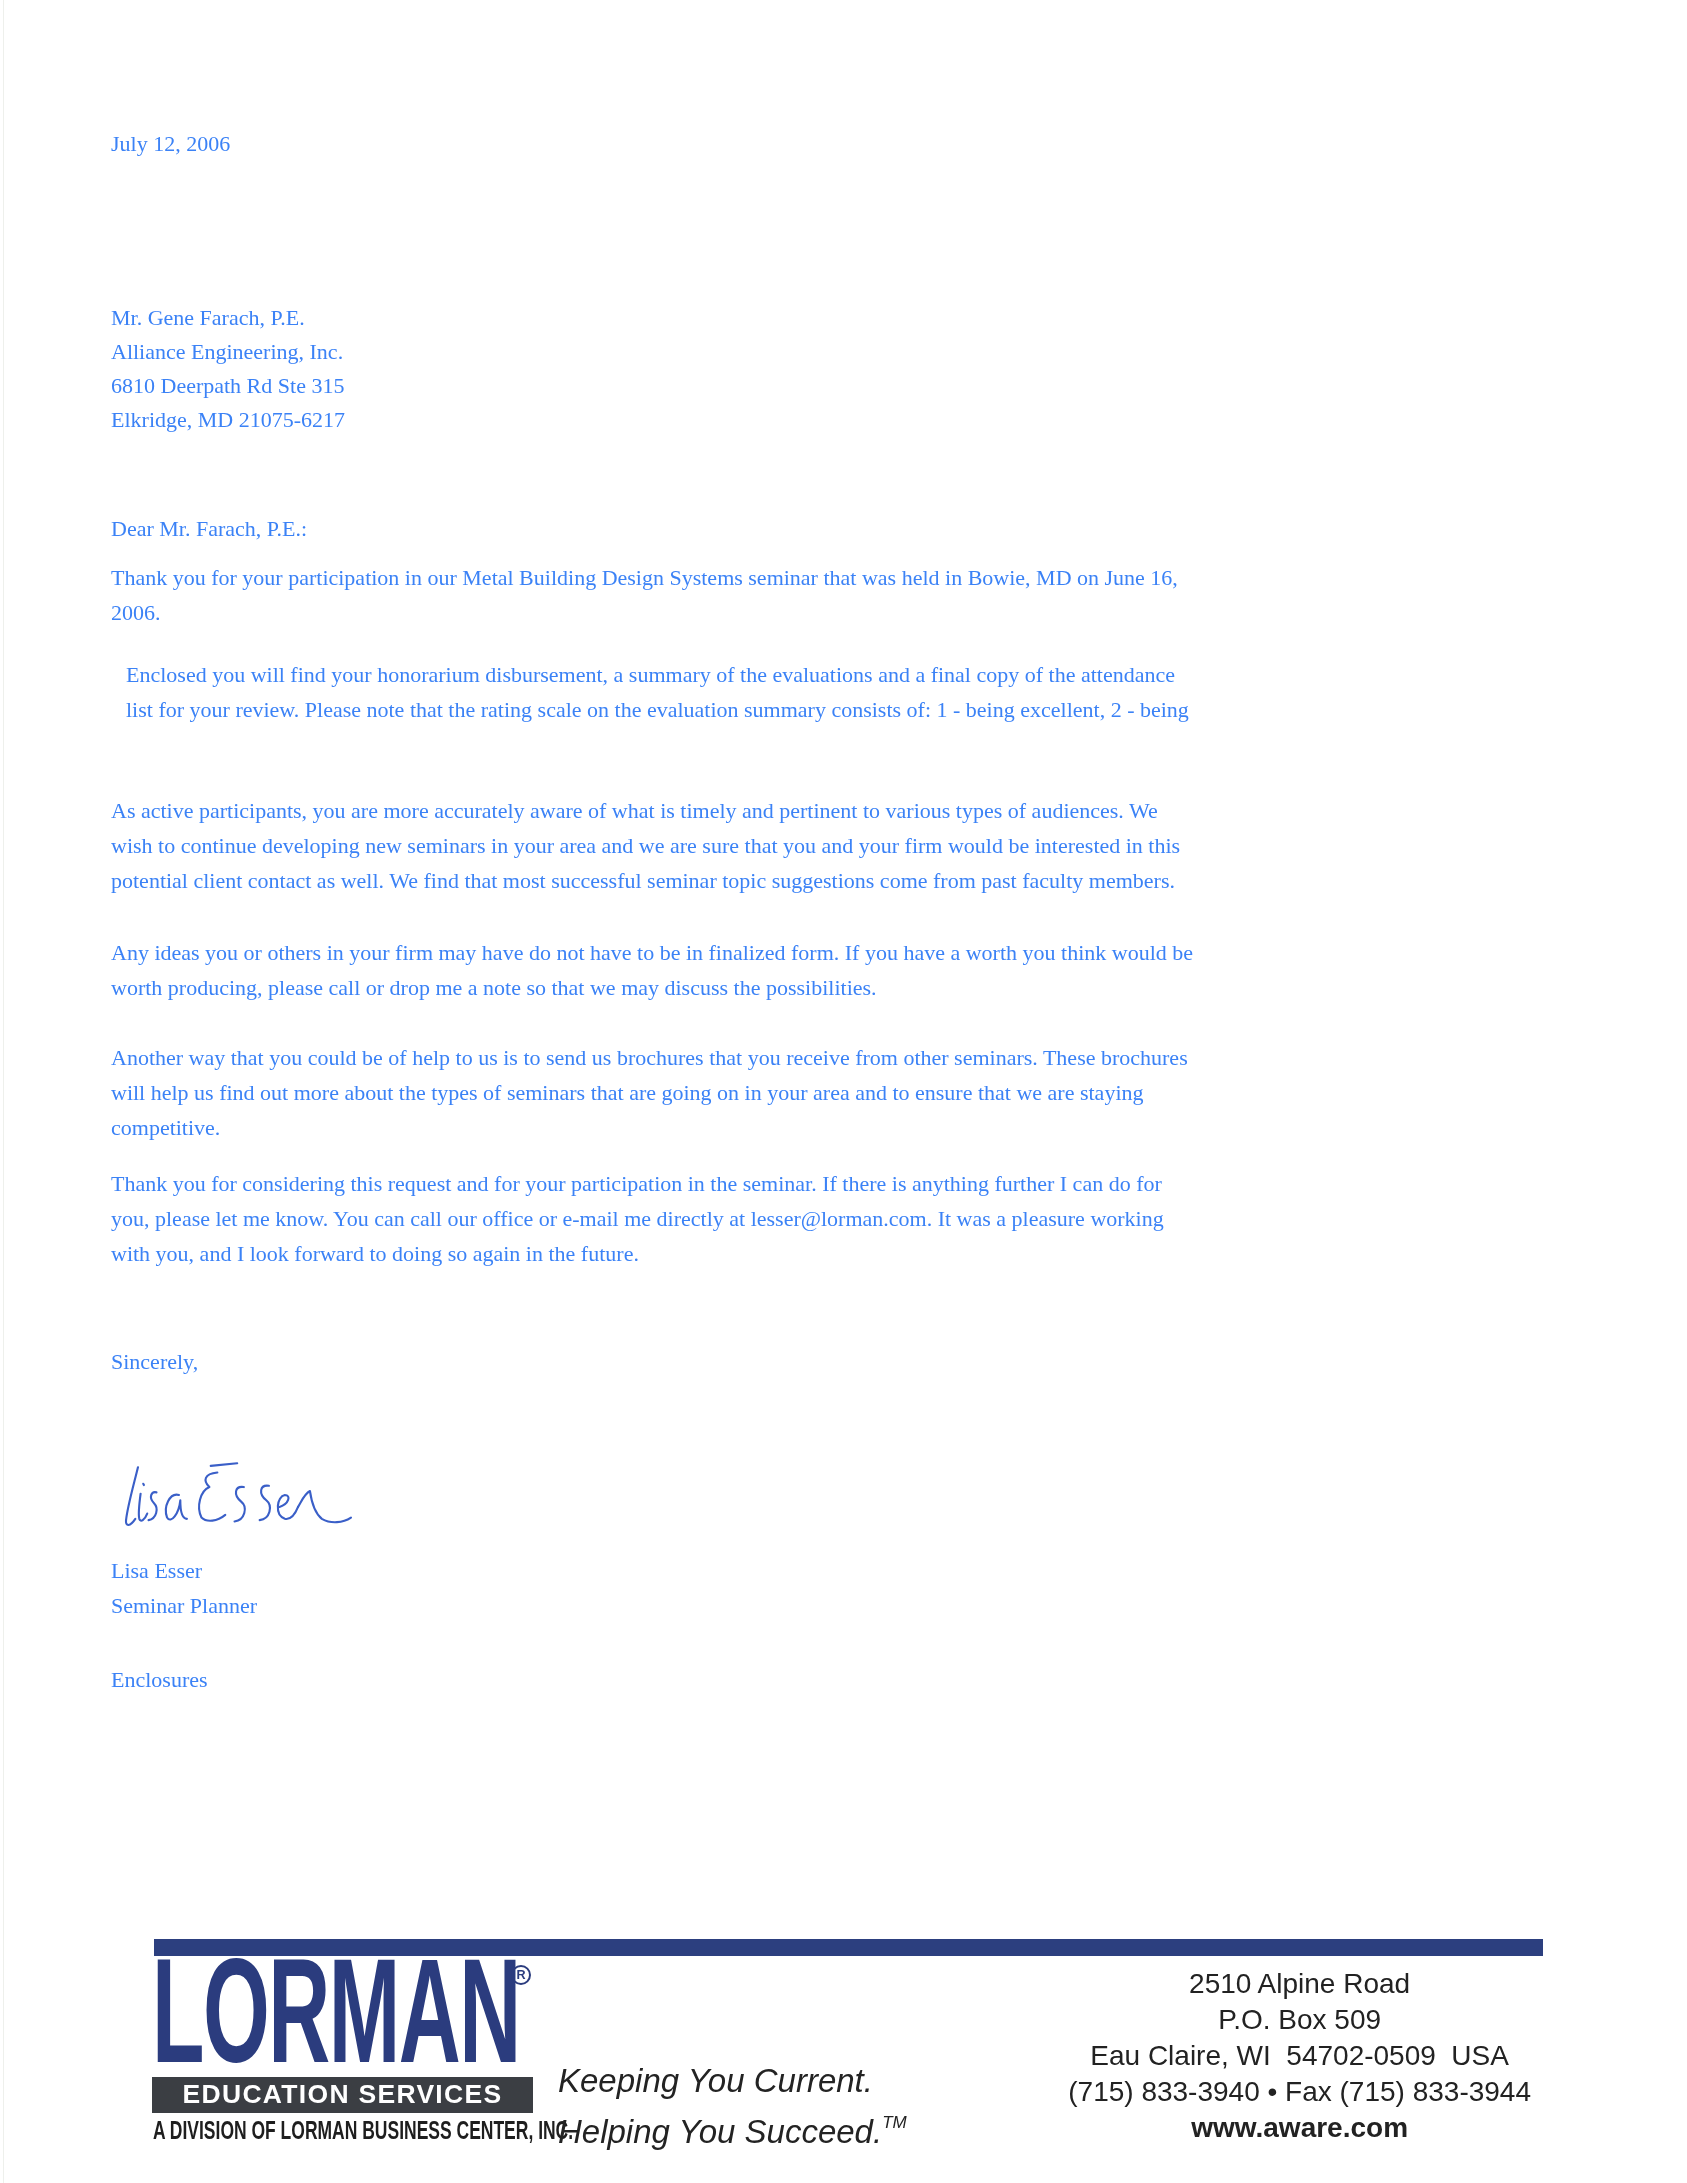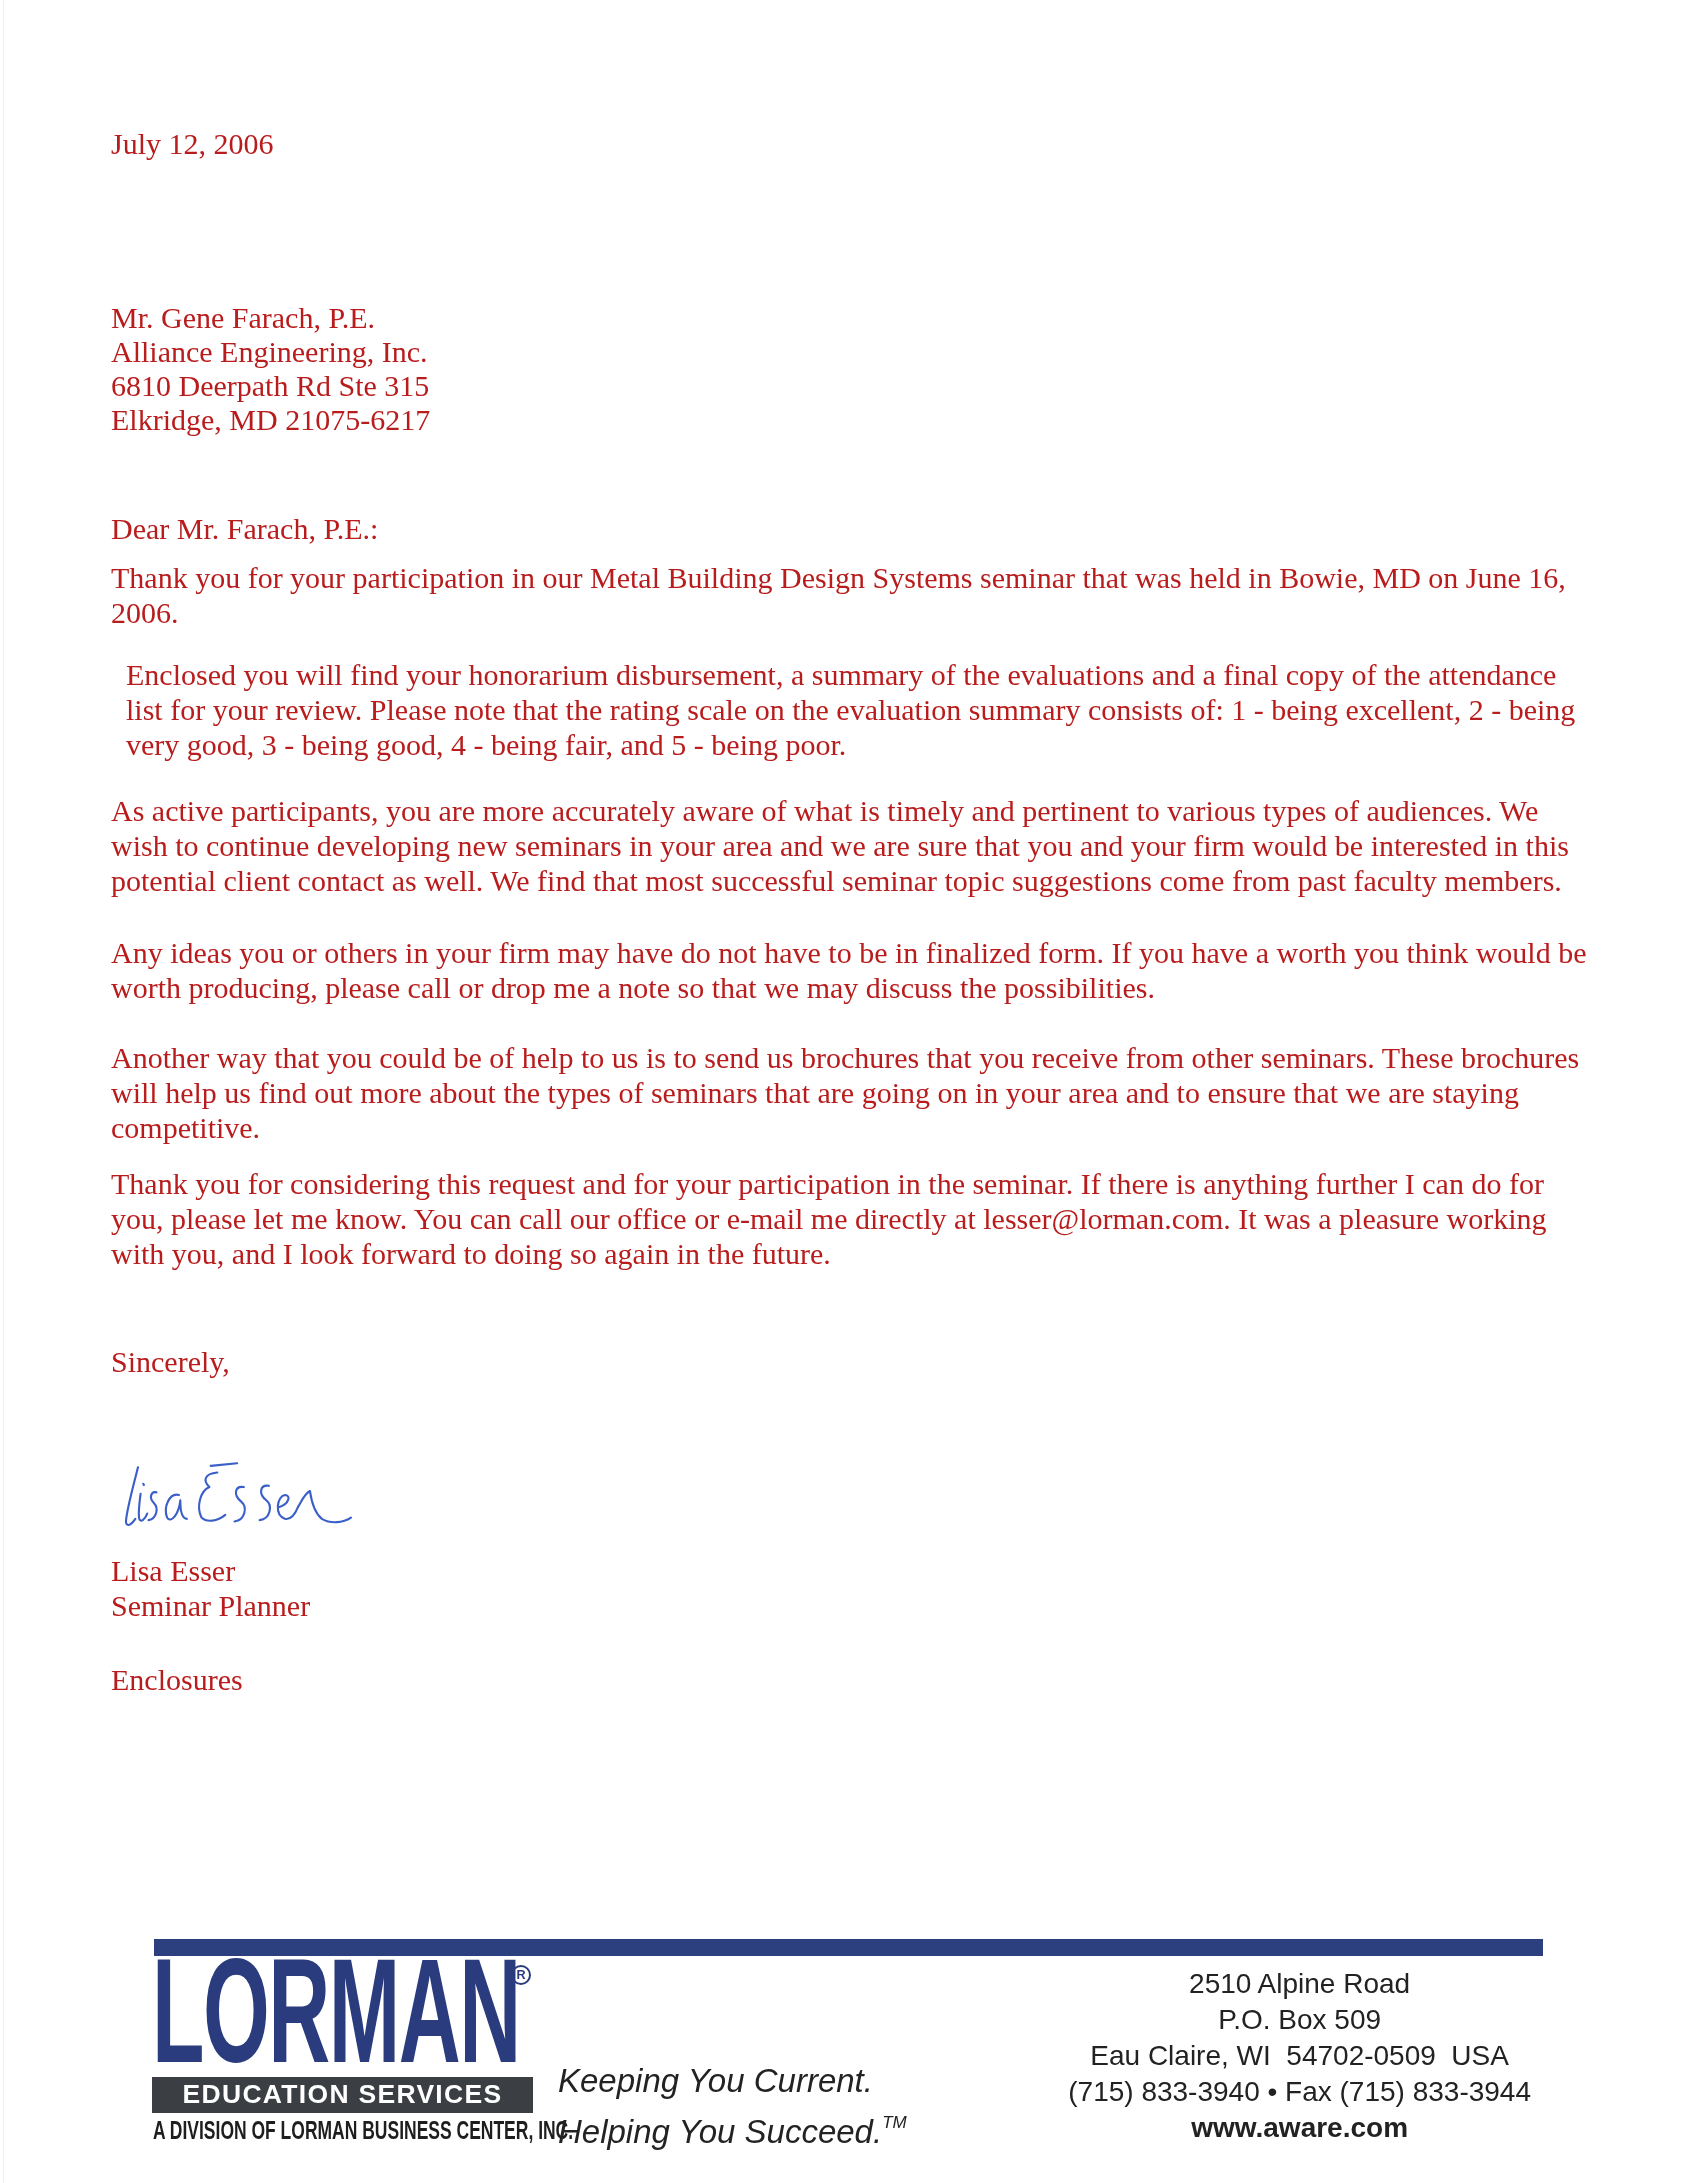--- a/index.html
+++ b/index.html
@@ -1,20 +1,20 @@
 <!DOCTYPE html>
 <html style="font-size:10.6px"><head>
 <meta charset="utf-8">
 <style>
   html, body { margin: 0; padding: 0; background: #ffffff; }
   body { width: 1687px; height: 2183px; position: relative; overflow: hidden; }
   .page { position: absolute; left: 0; top: 0; width: 1687px; height: 2183px; background: #ffffff; }
   .scan-edge { position: absolute; left: 2.6px; top: 0; width: 1.3px; height: 2183px; background: #eef0ec; }
 
-  .serif { font-family: "Liberation Serif", "DejaVu Serif", serif; font-size: 30px; line-height: 35px; color: #b91c1c; }
+  .serif { font-family: "Liberation Serif", "DejaVu Serif", serif; font-size: 22px; line-height: 35px; color: #3b82f6; }
   .block { position: absolute; left: 111px; white-space: nowrap; }
   .block .ln { display: block; }
 
   .signature { position: absolute; left: 118px; top: 1454px; width: 245px; height: 86px; }
 
   
   .footer-bar { position: absolute; left: 154px; top: 1939px; width: 1389px; height: 16.5px; background: #2c3f7f; }
   .logo-word { position: absolute; left: 152px; top: 1945px; height: 132px; font-family: "Liberation Sans", "DejaVu Sans", sans-serif; font-weight: 700; font-size: 148px; line-height: 132px; color: #2b3c7e; transform: scaleX(0.58); transform-origin: left top; letter-spacing: -2.6px; }
   .logo-reg { position: absolute; left: 511px; top: 1965px; width: 20px; height: 20px; border: 2px solid #2b3c7e; border-radius: 50%; box-sizing: border-box; font-family: "Liberation Sans", sans-serif; font-size: 12.6px; font-weight: 700; line-height: 16px; text-align: center; color: #2b3c7e; }
   .logo-box { position: absolute; left: 152px; top: 2077px; width: 381px; height: 36px; background: #3b3e43; }
@@ -51,21 +51,20 @@
   </div>
 
   <div class="block serif" style="top:560px;">
     <span class="ln">Thank you for your participation in our Metal Building Design Systems seminar that was held in Bowie, MD on June 16,</span>
     <span class="ln">2006.</span>
   </div>
 
   <div class="block serif" style="top:657px;margin-left:15px;">
     <span class="ln">Enclosed you will find your honorarium disbursement, a summary of the evaluations and a final copy of the attendance</span>
     <span class="ln">list for your review.  Please note that the rating scale on the evaluation summary consists of: 1 - being excellent, 2 - being</span>
-    <span class="ln">very good, 3 - being good, 4 - being fair, and 5 - being poor.</span>
   </div>
 
   <div class="block serif" style="top:793px;">
     <span class="ln">As active participants, you are more accurately aware of what is timely and pertinent to various types of audiences. We</span>
     <span class="ln">wish to continue developing new seminars in your area and we are sure that you and your firm would be interested in this</span>
     <span class="ln">potential client contact as well. We find that most successful seminar topic suggestions come from past faculty members.</span>
   </div>
 
   <div class="block serif" style="top:935px;">
     <span class="ln">Any ideas you or others in your firm may have do not have to be in finalized form. If you have a worth you think would be</span>

